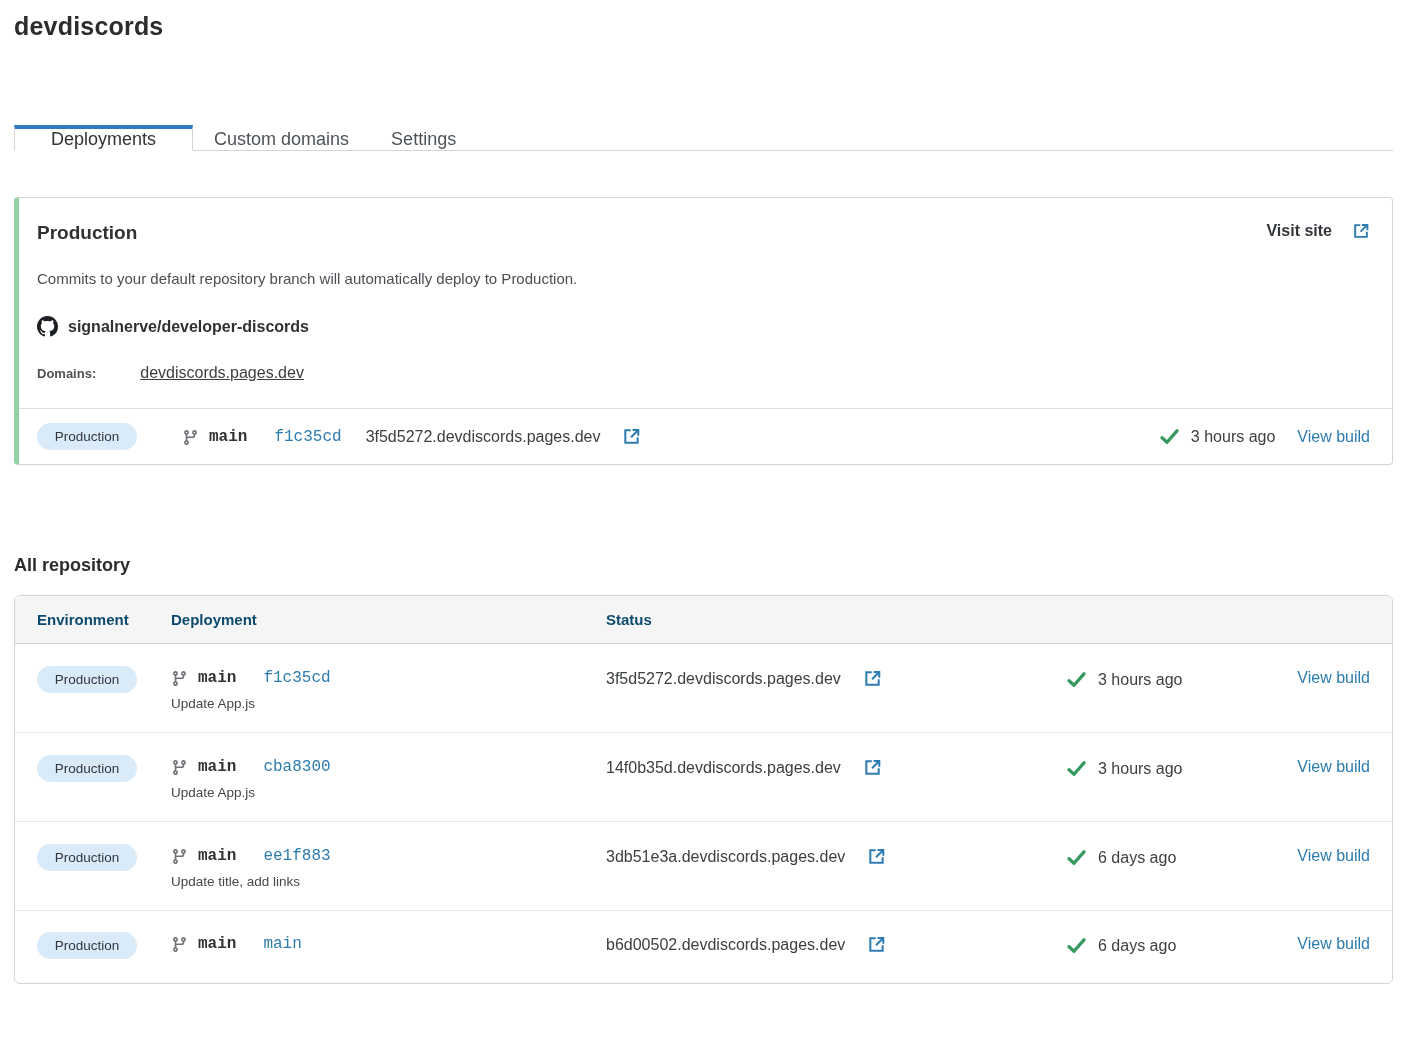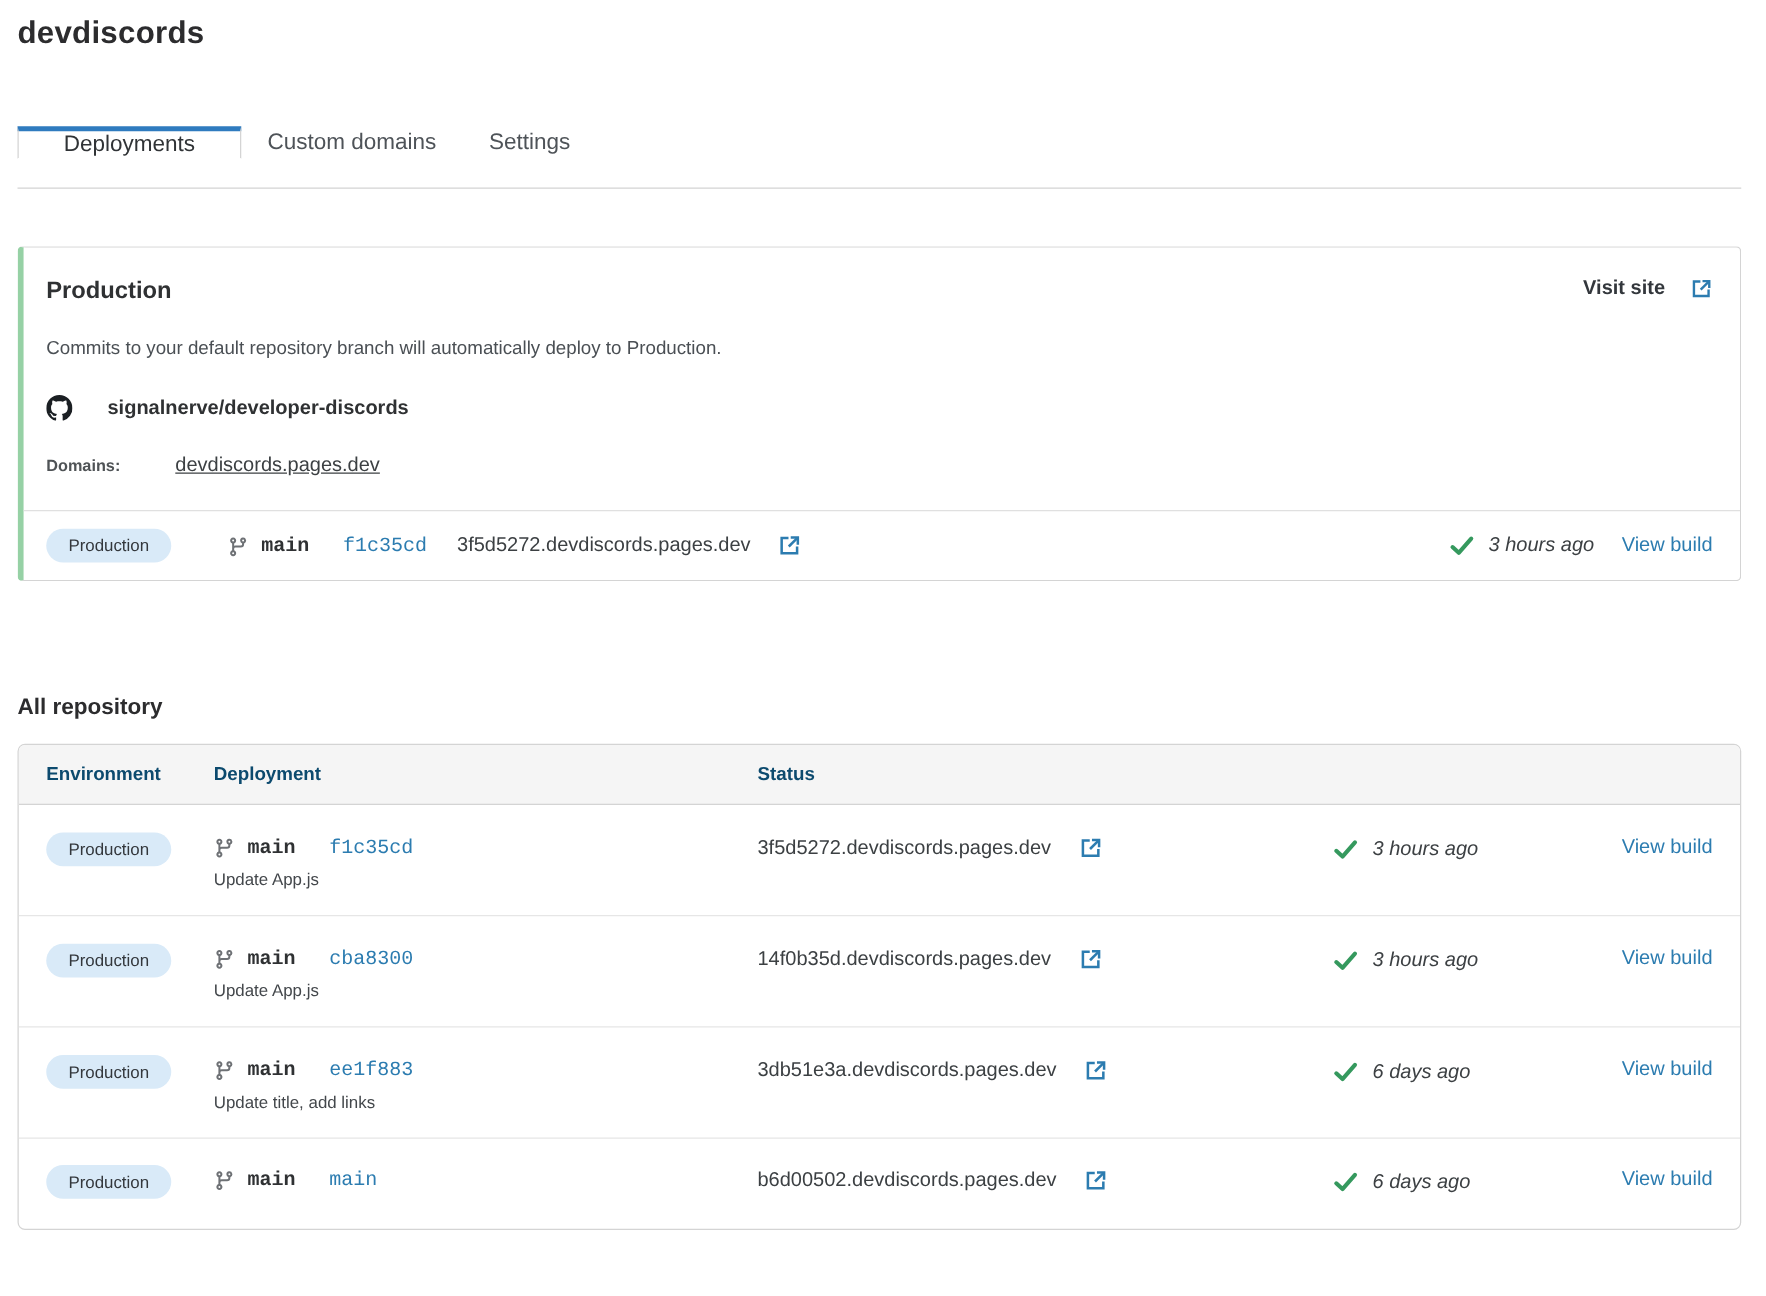--- a/index.html
+++ b/index.html
@@ -17,21 +17,21 @@
   html,body{background:#fff;}
   body{
     font-family:"Liberation Sans","DejaVu Sans",sans-serif;
     color:var(--text-primary);
     width:1413px;height:1037px;
     padding:12px 20px 0 14px;
     overflow:hidden;
   }
   .page-title{font-size:25px;font-weight:700;color:#2c2c2e;letter-spacing:.2px;}
   
-  .tabs{display:flex;align-items:center;margin-top:35px;border-bottom:1px solid var(--border);height:75px;}
+  .tabs{display:flex;align-items:flex-end;margin-top:35px;border-bottom:1px solid var(--border);height:75px;}
   .tab{
     font-size:18px;color:#4e5358;display:flex;align-items:center;
     padding:0 21px;cursor:pointer;position:relative;
   }
   .tab.active{
     color:#303336;background:#fff;
     border-left:1px solid var(--border);
     border-right:1px solid var(--border);
     border-top:4px solid var(--tab-indicator);
     margin-bottom:-1px;border-bottom:1px solid #fff;
@@ -44,21 +44,21 @@
     border-left:5px solid var(--card-accent-green);
     border-radius:4px;
     background:#fff;
   }
   .prod-card-body{padding:24px 22px 0 18px;}
   .prod-card-head{display:flex;justify-content:space-between;align-items:flex-start;}
   .prod-title{font-size:19px;font-weight:700;color:#2f3133;}
   .visit-site{display:inline-flex;align-items:center;gap:20px;font-size:16px;font-weight:700;color:#33373c;text-decoration:none;cursor:pointer;}
   .visit-site svg{color:var(--link-blue);}
   .prod-desc{margin-top:26px;font-size:15px;color:var(--text-secondary);}
-  .repo-line{margin-top:29px;display:flex;align-items:center;gap:28px;font-size:16px;font-weight:700;color:#2f3133;cursor:pointer;}
+  .repo-line{margin-top:29px;display:flex;align-items:center;gap:10px;font-size:16px;font-weight:700;color:#2f3133;cursor:pointer;}
   .domains-line{margin-top:27px;margin-bottom:26px;display:flex;align-items:baseline;}
   .domains-label{font-size:13px;font-weight:700;color:#4f5356;}
   .domains-value{font-size:16px;color:#3c4043;margin-left:44px;text-decoration:underline;}
   .prod-foot{
     border-top:1px solid #e0e0e0;height:56px;
     display:flex;align-items:center;
     padding:0 22px 0 18px;
   }
   
   .badge{
@@ -66,21 +66,21 @@
     background:var(--badge-bg);color:#33373c;
     font-size:13.5px;border-radius:15px;
     padding:6px 15px;min-width:100px;white-space:nowrap;
   }
   .branch-group{display:flex;align-items:flex-end;font-family:Liberation Mono, monospace;}
   .branch-icon{color:#6e7175;display:inline-flex;}
   .branch-name{font-size:16px;font-weight:700;color:#2f3133;margin-left:10px;}
   .commit-link{font-size:16px;color:var(--link-blue);margin-left:27px;text-decoration:none;cursor:pointer;}
   .deploy-url{display:inline-flex;align-items:center;gap:22px;font-size:16px;color:#3c4043;text-decoration:none;cursor:pointer;}
   .deploy-url svg{color:var(--link-blue);}
-  .status-group{display:flex;align-items:center;gap:11px;font-size:16px;color:#3c4043;font-style:italic;}
+  .status-group{display:flex;align-items:center;gap:11px;font-size:16px;color:#3c4043;}
   .view-build{font-size:16px;color:var(--link-blue);text-decoration:none;cursor:pointer;}
   .prod-foot .branch-group{margin-left:45px;}
   .prod-foot .deploy-url{margin-left:24px;}
   .prod-foot-right{margin-left:auto;display:flex;align-items:center;}
   .prod-foot-right .view-build{margin-left:22px;}
   
   .all-title{margin-top:90px;font-size:18px;font-weight:700;color:#2c2c2e;}
   .deploy-table{
     margin-top:19px;width:1379px;
     border:1px solid var(--border);border-radius:6px;

